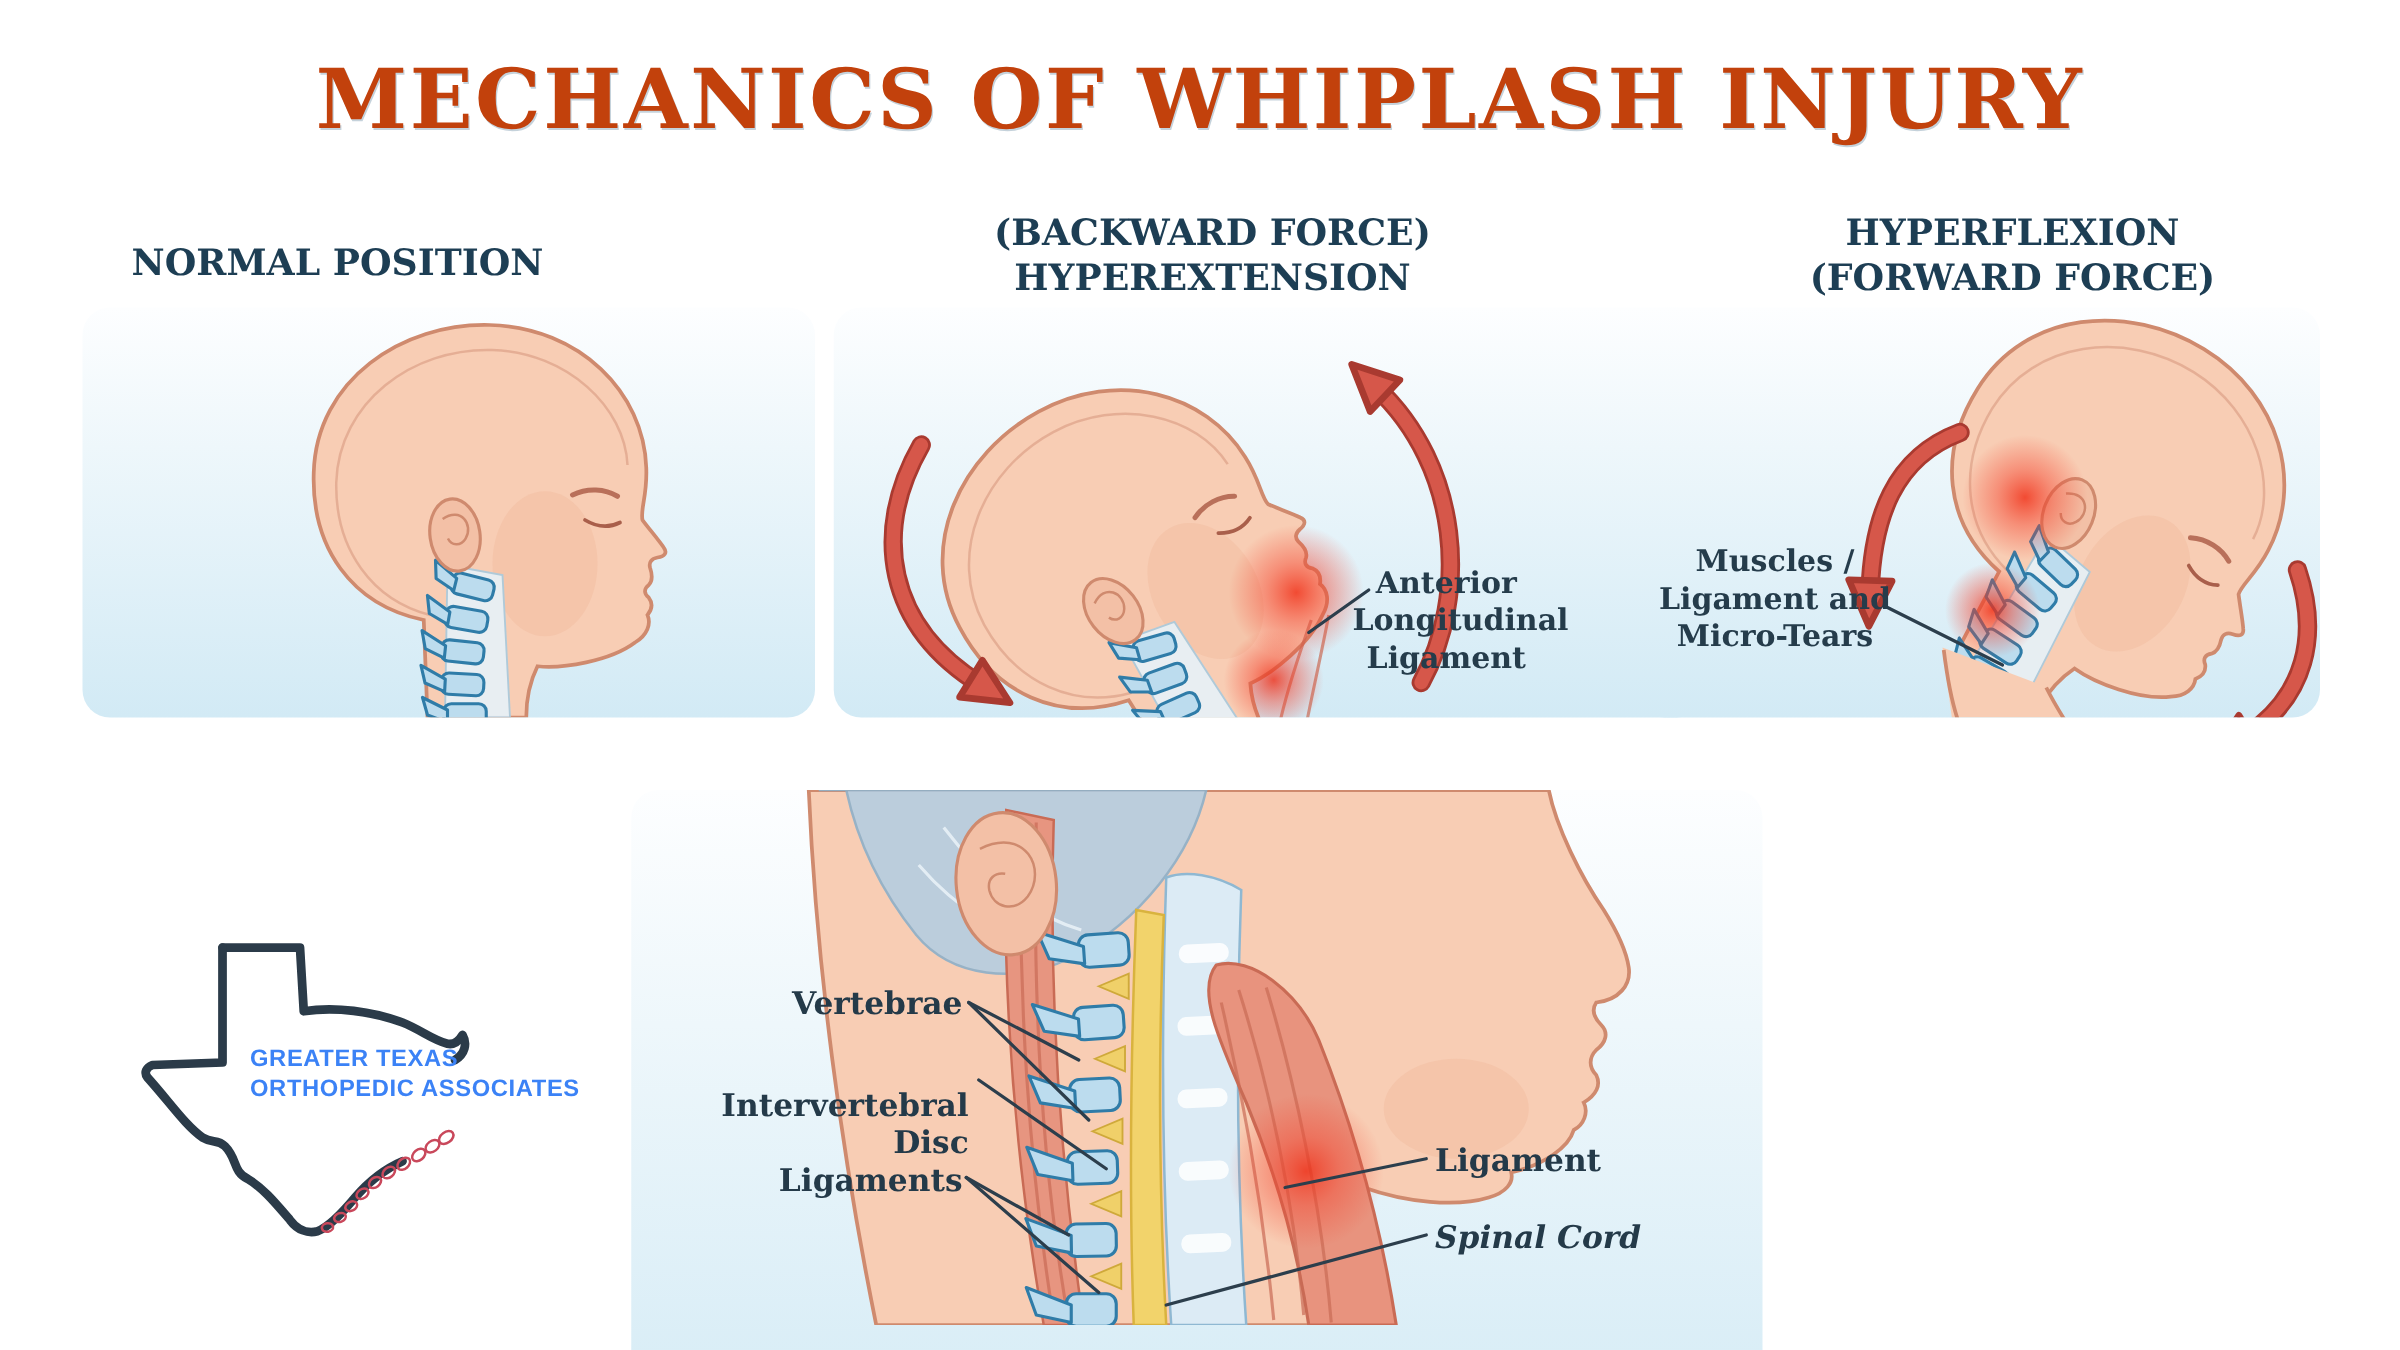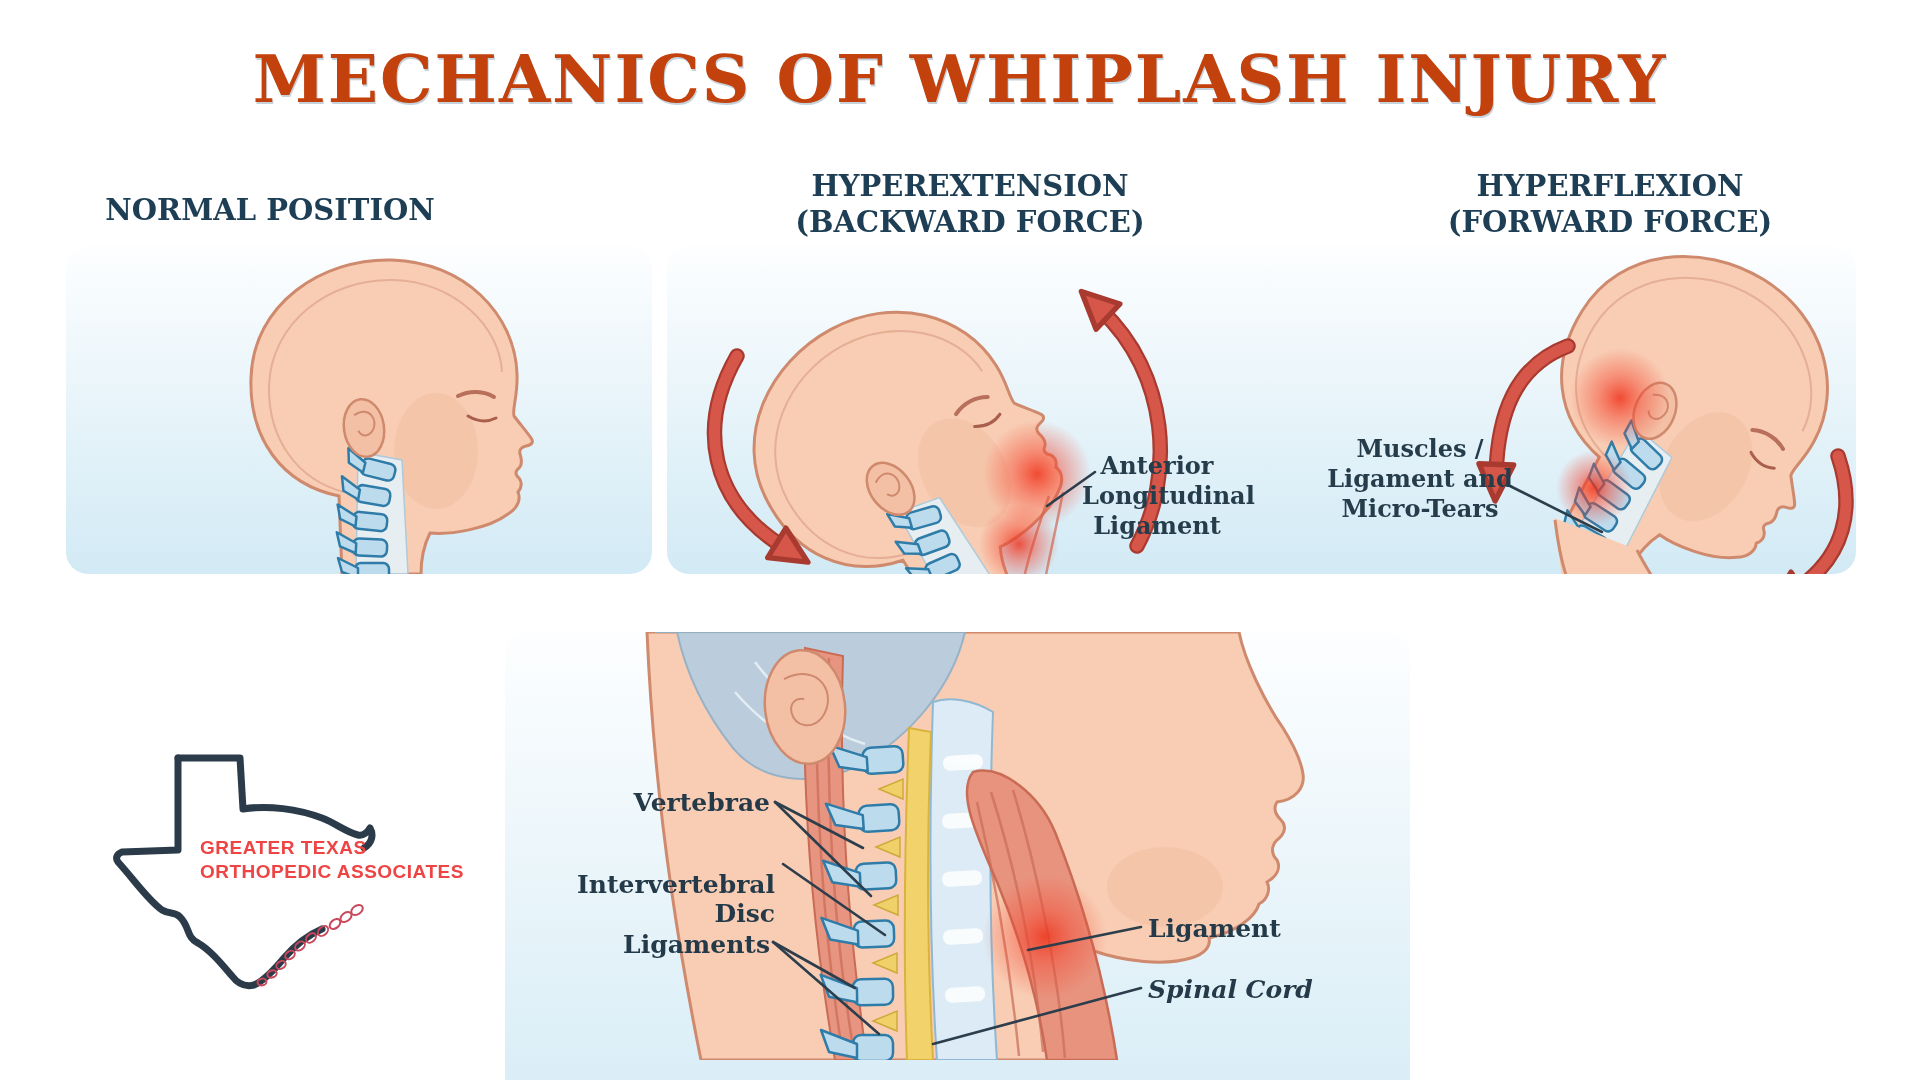--- a/index.html
+++ b/index.html
@@ -12,21 +12,21 @@
                  color:#1d3e54;line-height:36px;}
   .panel{position:absolute;border-radius:22px;overflow:hidden;
          background:linear-gradient(180deg,#fdfeff 0%,#eef7fb 34%,#d2eaf5 100%);}
   .panel svg{position:absolute;left:0;top:0;}
   .anno{position:absolute;text-align:center;font-weight:bold;font-size:24px;
         color:#253c4b;line-height:30px;z-index:3;}
   .anat-label{position:absolute;font-weight:bold;font-size:25px;color:#243a49;z-index:3;}
   .ra{text-align:right;} .la{text-align:left;}
   .logo{position:absolute;left:100px;top:752px;width:480px;height:250px;}
   .logo-text{position:absolute;left:100px;top:84px;font-family:"Liberation Sans",sans-serif;
-             font-weight:bold;font-size:19px;line-height:24px;color:#ef4444;letter-spacing:.5px;z-index:2;}
+             font-weight:bold;font-size:19px;line-height:24px;color:#3b82f6;letter-spacing:.5px;z-index:2;}
   
   .skin{fill:#f8cdb4;stroke:#cf8a6e;stroke-width:3;}
   .innerline{fill:none;stroke:#cf8a6e;stroke-width:2;opacity:.45;}
   .shade{fill:#f0b89c;opacity:.4;}
   .earfill{fill:#f3c0a6;stroke:#cf8a6e;stroke-width:2.5;}
   .earline{fill:none;stroke:#cf8a6e;stroke-width:2;}
   .brow{fill:none;stroke:#b9705a;stroke-width:4;stroke-linecap:round;}
   .eye{fill:none;stroke:#a95f4b;stroke-width:3;stroke-linecap:round;}
   .spcol{fill:#e6f1f8;stroke:#a9cadd;stroke-width:1.5;opacity:.92;}
   .vb{fill:#bcdcee;stroke:#2f7ca8;stroke-width:2.5;stroke-linejoin:round;}
@@ -39,22 +39,22 @@
 </style>
 </head>
 <body>
 
 <div class="poster">
 
   <div class="page-title">MECHANICS OF WHIPLASH INJURY</div>
 
   <div class="panel-heading" style="left:70px;top:192px;width:400px;">NORMAL POSITION</div>
   <div class="panel-heading" style="left:770px;top:168px;width:400px;">
+    <div>(BACKWARD FORCE)</div>
     <div>HYPEREXTENSION</div>
-    <div>(BACKWARD FORCE)</div>
   </div>
   <div class="panel-heading" style="left:1410px;top:168px;width:400px;">
     <div>HYPERFLEXION</div>
     <div>(FORWARD FORCE)</div>
   </div>
 
   <div class="panel" style="left:66px;top:246px;width:586px;height:328px;">
     <svg width="586" height="328" viewBox="0 0 586 328">
       <g transform="translate(40,0)">
         <path class="skin" d="M 236 328 L 233 250 C 175 238 143 192 145 132 C 147 58 216 12 286 14 C 358 16 409 68 411 128 C 412 150 406 162 408 170 C 414 178 421 186 425 192 C 428 196 426 199 420 200 C 415 201 413 204 414 208 C 416 214 416 219 413 222 C 409 225 409 229 413 232 C 416 236 416 241 412 246 C 415 253 412 262 402 268 C 382 283 344 289 324 287 C 318 299 315 314 315 328 Z"></path>

